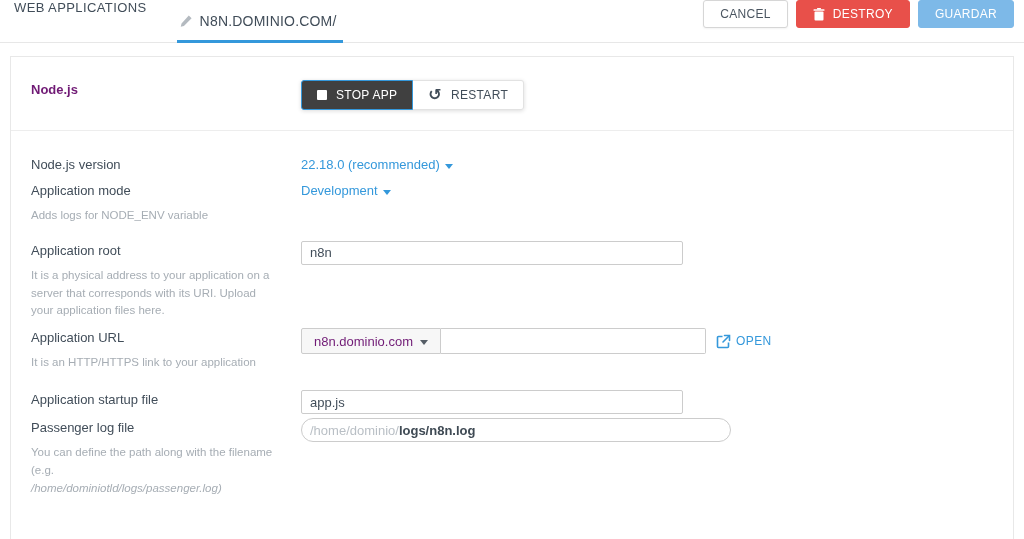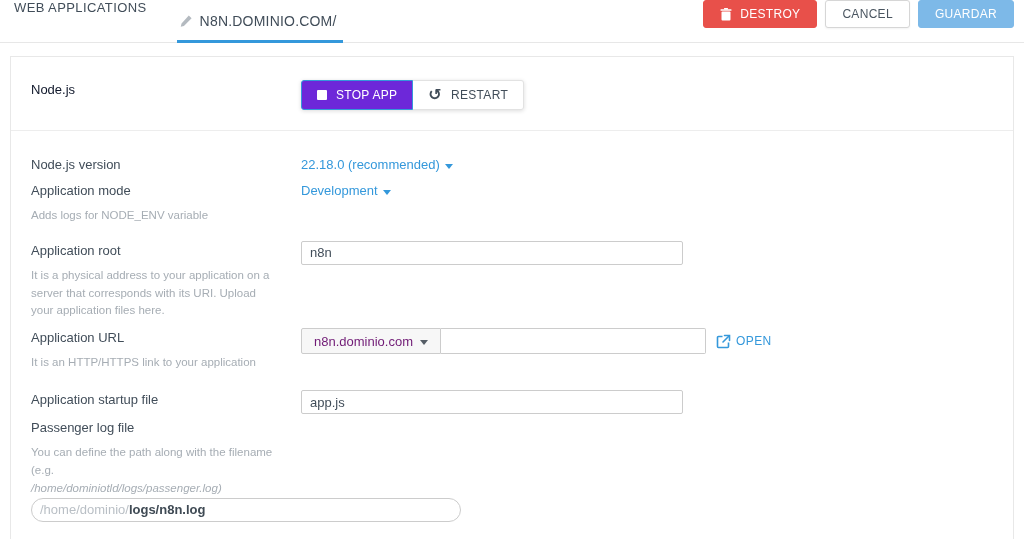--- a/index.html
+++ b/index.html
@@ -59,41 +59,41 @@
   
   .panel {
     margin: 13px 10px 0 10px;
     border: 1px solid #e8e8e8;
     background: #fff;
     height: 600px;
   }
   .row { display: flex; align-items: flex-start; }
   .label-col { width: 270px; padding-right: 20px; flex: none; }
   .label { font-size: 13px; color: #414d59; line-height: 20px; }
-  .label.bold { font-weight: 400; color: #0f172a; }
+  .label.bold { font-weight: 700; color: #701a75; }
   .help { font-size: 11.5px; color: #a6adb4; margin-top: 6px; line-height: 1.55; }
   .help .italic { font-style: italic; }
 
   .sec-app { padding: 23px 20px 20px 20px; }
   .divider { border-top: 1px solid #ededed; }
 
   
   .btn-group { display: inline-flex; border-radius: 3px; box-shadow: 0 1px 4px rgba(0,0,0,.14); }
   .app-btn {
     height: 30px;
     display: inline-flex;
     align-items: center;
     gap: 9px;
     font-size: 12px;
     font-family: inherit;
     padding: 0 15px;
     cursor: pointer;
     letter-spacing: .3px;
   }
-  .btn-stop { background: #6d28d9; border: 1px solid #3498db; color: #fff; border-radius: 3px 0 0 3px; }
+  .btn-stop { background: #404040; border: 1px solid #3498db; color: #fff; border-radius: 3px 0 0 3px; }
   .stop-square { width: 10px; height: 10px; background: #fff; border-radius: 1px; display: inline-block; }
   .btn-restart { background: #fff; border: 1px solid #e2e2e2; border-left: none; color: #414d59; border-radius: 0 3px 3px 0; }
   .restart-glyph { font-size: 16px; font-weight: 700; line-height: 1; color: #414d59; font-family: "DejaVu Sans", sans-serif; }
 
   
   .sec-form { padding: 24px 20px 30px 20px; }
   .form-row { margin-bottom: 14px; }
   .blue-link {
     color: #3498db;
     font-size: 13px;
@@ -163,57 +163,57 @@
     white-space: nowrap;
   }
   .path-prefix { color: #b9bfc5; }
   .path-value { color: #3f4a54; font-weight: 700; }
 
   .mb-6 { margin-bottom: 6px; }
   .mb-16 { margin-bottom: 16px; }
   .mb-8 { margin-bottom: 8px; }
   .mb-18 { margin-bottom: 18px; }
   .mb-4 { margin-bottom: 4px; }
-  .mb-0 { margin-bottom: 12px; flex-direction: column; }
+  .mb-0 { margin-bottom: 12px; }
 
   
   .sec-config { padding: 26px 20px; }
 </style>
 </head>
 <body>
 
 <div class="header">
   <div class="section-title">WEB APPLICATIONS</div>
 
   <div class="title-edit">
     <span class="pencil">
       <svg viewBox="0 0 16 16" width="14" height="14">
           <path d="M11.2 1.6l3.2 3.2-8.8 8.8-3.6.9.9-3.6 8.3-9.3z" fill="#b4bac0"></path>
         </svg>
     </span>
     <span class="app-title">N8N.DOMINIO.COM/</span>
   </div>
 
   <div class="header-spacer"></div>
+
+  <button class="hdr-btn btn-cancel">
+    <span>CANCEL</span>
+  </button>
 
   <button class="hdr-btn btn-destroy">
     <span class="trash-icon">
       <svg viewBox="0 0 12 13" width="12" height="13">
           <rect x="1.5" y="3.5" width="9" height="9" rx="1" fill="#fff"></rect>
           <rect x="0.5" y="1.2" width="11" height="1.6" rx="0.5" fill="#fff"></rect>
           <rect x="4" y="0" width="4" height="1.4" rx="0.4" fill="#fff"></rect>
         </svg>
     </span>
     <span>DESTROY</span>
   </button>
 
-  <button class="hdr-btn btn-cancel">
-    <span>CANCEL</span>
-  </button>
-
   <button class="hdr-btn btn-save">
     <span>GUARDAR</span>
   </button>
 </div>
 
 <div class="panel">
 
   <div class="sec-app row">
     <div class="label-col">
       <div class="label bold">Node.js</div>

